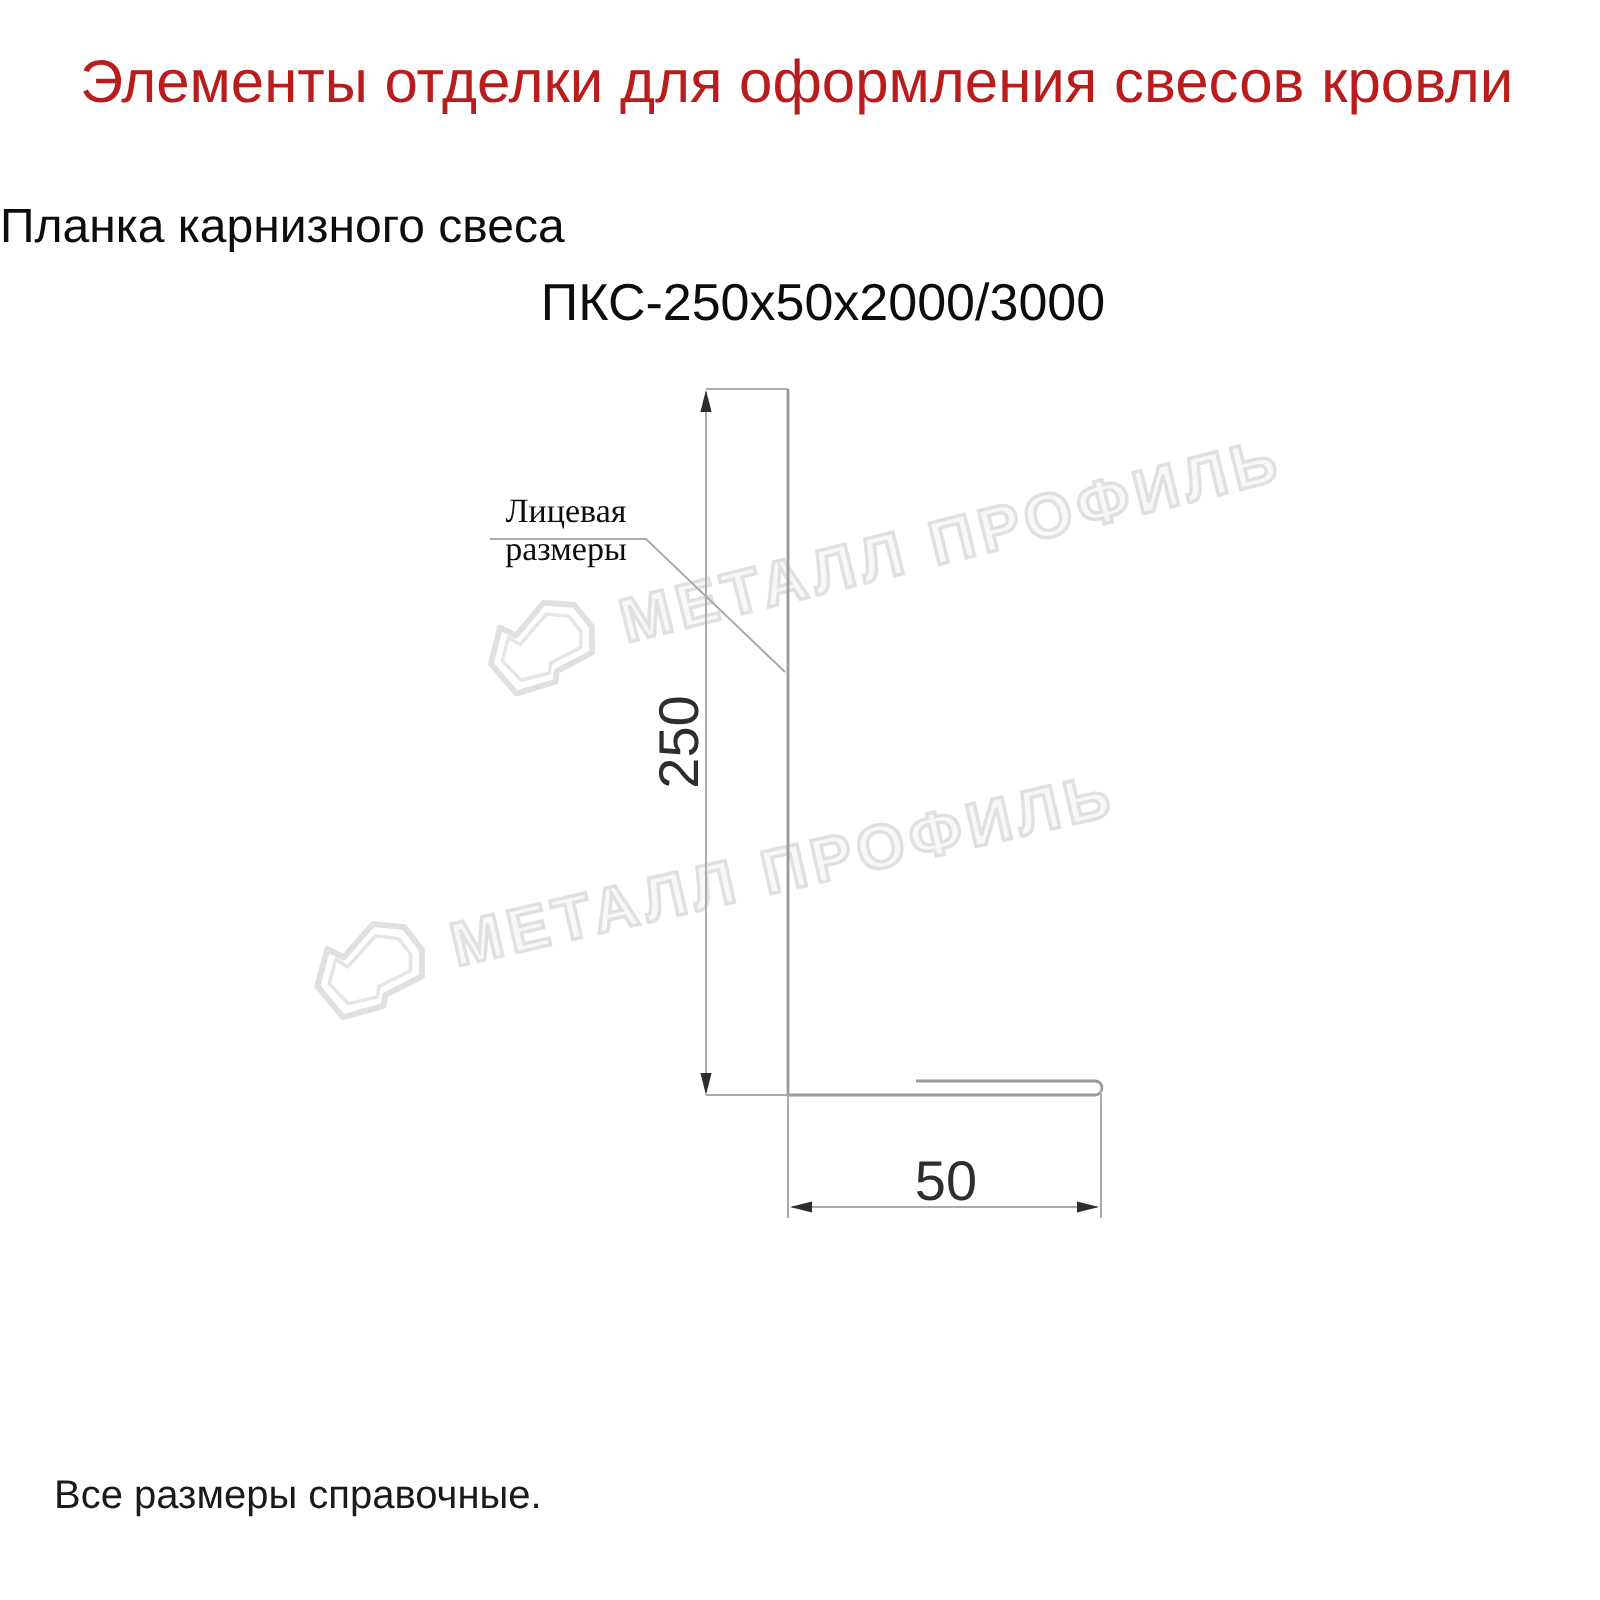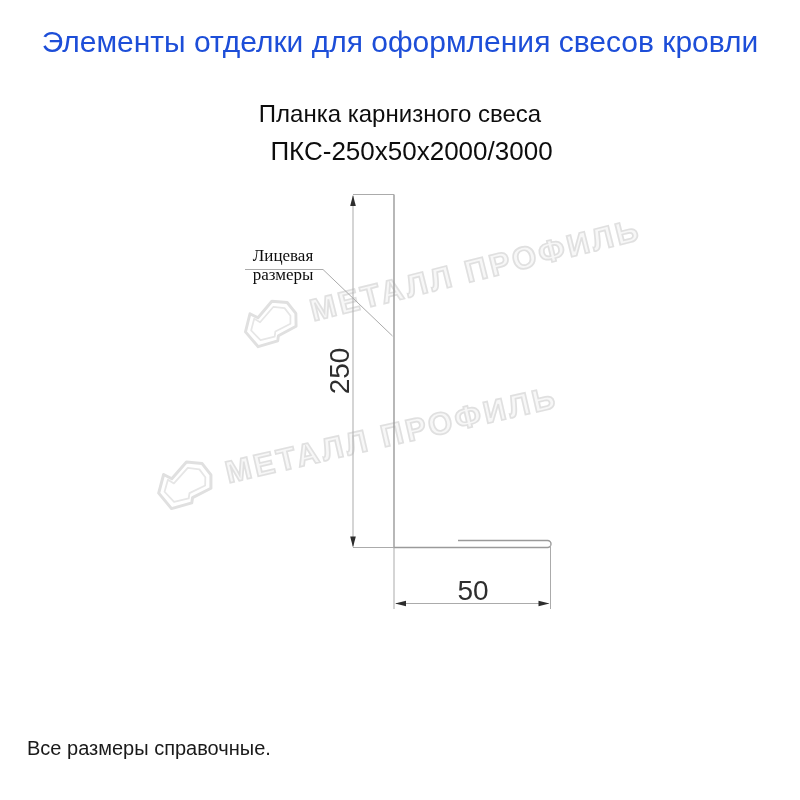--- a/index.html
+++ b/index.html
@@ -7,27 +7,27 @@
     width: 800px; height: 800px;
     background: #ffffff;
     position: relative;
     overflow: hidden;
     font-family: "Liberation Sans", sans-serif;
     color: #0d0d0d;
   }
 
   
   .page-title {
-    position: absolute; top: 25px; left: 0; width: 800px;
-    text-align: center; font-size: 30px; color: #1d4ed8;
-    white-space: nowrap; z-index: 3;
+    position: absolute; top: 25px; left: 0; width: 700px;
+    text-align: center; font-size: 30px; color: #b91c1c;
+    white-space: nowrap; z-index: 3; padding-left: 40px;
   }
   .subtitle {
     position: absolute; top: 100px; left: 0; width: 800px;
-    text-align: center; font-size: 24px; color: #0d0d0d;
+    text-align: left; font-size: 24px; color: #0d0d0d;
     white-space: nowrap; z-index: 3;
   }
   .product-code {
     position: absolute; top: 136px; left: 0; width: 799px;
     text-align: center; font-size: 26px; color: #0d0d0d;
     white-space: nowrap; z-index: 3; margin-left: 12px;
   }
 
   
   .wm {

